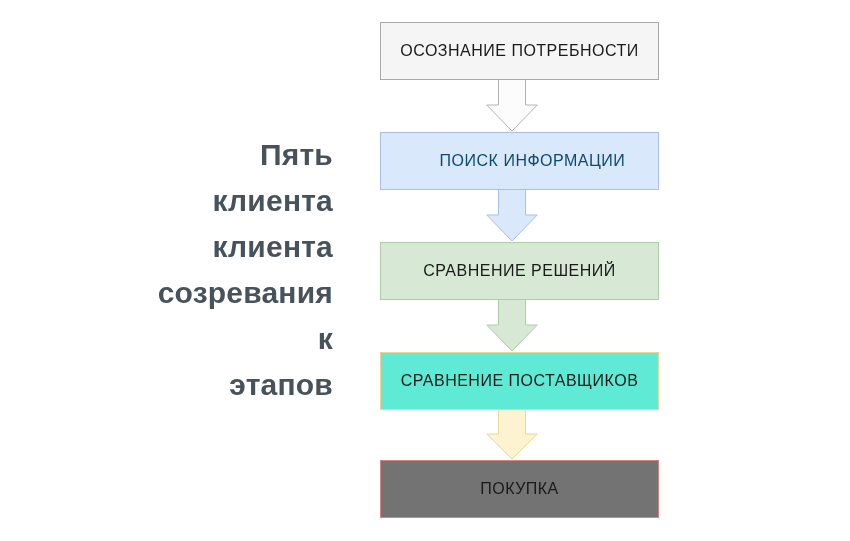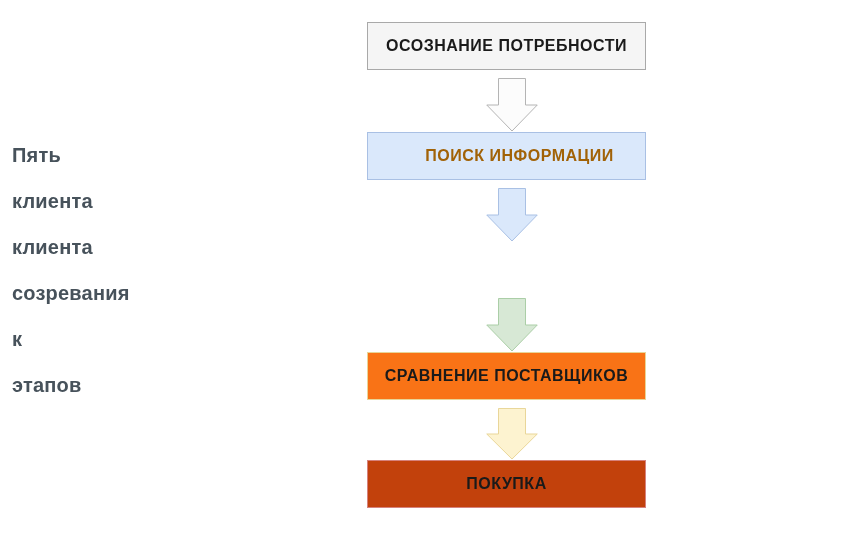--- a/index.html
+++ b/index.html
@@ -12,44 +12,43 @@
     width: 850px;
     height: 541px;
     background: #ffffff;
     overflow: hidden;
     font-family: "Liberation Sans", sans-serif;
   }
 
   
   .title {
     position: absolute;
-    left: 12px;
+    left: 0;
     top: 132px;
     width: 333px;
-    text-align: left;
+    text-align: right;
     font-weight: bold;
-    font-size: 20px;
+    font-size: 30px;
     line-height: 46px;
     letter-spacing: 0.2px;
   }
   .title .line { display: block; }
 
   
   .stage {
     position: absolute;
-    left: 367px;
+    left: 380px;
     width: 279px;
-    height: 48px;
+    height: 58px;
     box-sizing: border-box;
     border: 1px solid;
     display: flex;
     align-items: center;
     justify-content: center;
     z-index: 2;
-    font-weight: bold;
   }
   .stage .stage-label {
     font-size: 16px;
     letter-spacing: 0.5px;
     white-space: nowrap;
   }
   .stage-1 { top: 22px; }
   .stage-2 { top: 132px; }
   .stage-3 { top: 242px; }
   .stage-4 { top: 352px; }
@@ -84,38 +83,41 @@
   </div>
 
   <div class="stage stage-1" style="background-color: rgb(245, 245, 245); border-color: rgb(169, 169, 169); color: rgb(26, 26, 26);">
     <span class="stage-label">ОСОЗНАНИЕ ПОТРЕБНОСТИ</span>
   </div>
 
   <svg class="arrow arrow-1" viewBox="0 0 52 54" preserveAspectRatio="none">
     <polygon points="12.5,0.5 12.5,27 0.75,27 26,53 51.25,27 39.5,27 39.5,0.5" style="fill: rgb(252, 252, 252); stroke: rgb(180, 180, 180);"></polygon>
   </svg>
 
-  <div class="stage stage-2" style="background-color: rgb(218, 232, 251); border-color: rgb(169, 192, 228); color: #a16207; padding-left: 26px;">
+  <div class="stage stage-2" style="background-color: rgb(218, 232, 251); border-color: rgb(169, 192, 228); color: #0c4a6e; padding-left: 26px;">
     <span class="stage-label">ПОИСК ИНФОРМАЦИИ</span>
   </div>
 
   <svg class="arrow arrow-2" viewBox="0 0 52 54" preserveAspectRatio="none">
     <polygon points="12.5,0.5 12.5,27 0.75,27 26,53 51.25,27 39.5,27 39.5,0.5" style="fill: rgb(218, 232, 251); stroke: rgb(169, 192, 228);"></polygon>
   </svg>
 
+  <div class="stage stage-3" style="background-color: rgb(215, 232, 213); border-color: rgb(171, 206, 167); color: rgb(26, 26, 26);">
+    <span class="stage-label">СРАВНЕНИЕ РЕШЕНИЙ</span>
+  </div>
 
   <svg class="arrow arrow-3" viewBox="0 0 52 54" preserveAspectRatio="none">
     <polygon points="12.5,0.5 12.5,27 0.75,27 26,53 51.25,27 39.5,27 39.5,0.5" style="fill: rgb(215, 232, 213); stroke: rgb(171, 206, 167);"></polygon>
   </svg>
 
-  <div class="stage stage-4" style="background-color: #f97316; border-color: rgb(233, 213, 151); color: rgb(26, 26, 26);">
+  <div class="stage stage-4" style="background-color: #5eead4; border-color: rgb(233, 213, 151); color: rgb(26, 26, 26);">
     <span class="stage-label">СРАВНЕНИЕ ПОСТАВЩИКОВ</span>
   </div>
 
   <svg class="arrow arrow-4" viewBox="0 0 52 54" preserveAspectRatio="none">
     <polygon points="12.5,0.5 12.5,27 0.75,27 26,53 51.25,27 39.5,27 39.5,0.5" style="fill: rgb(253, 243, 208); stroke: rgb(233, 213, 151);"></polygon>
   </svg>
 
-  <div class="stage stage-5" style="background-color: #c2410c; border-color: rgb(214, 130, 125); color: rgb(26, 26, 26);">
+  <div class="stage stage-5" style="background-color: #737373; border-color: rgb(214, 130, 125); color: rgb(26, 26, 26);">
     <span class="stage-label">ПОКУПКА</span>
   </div>
 
 </div>
 
 </body></html>

